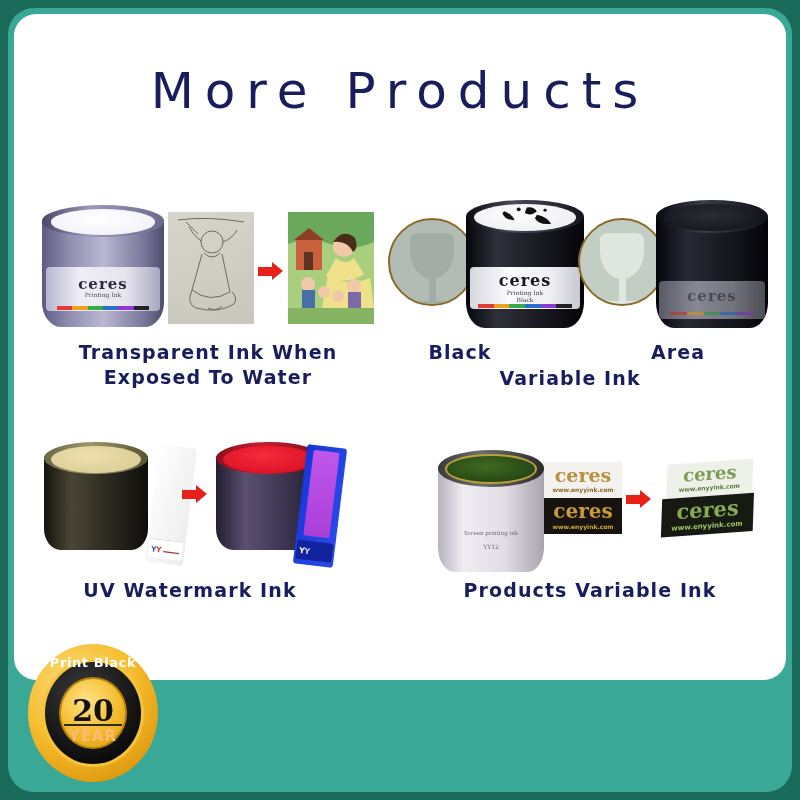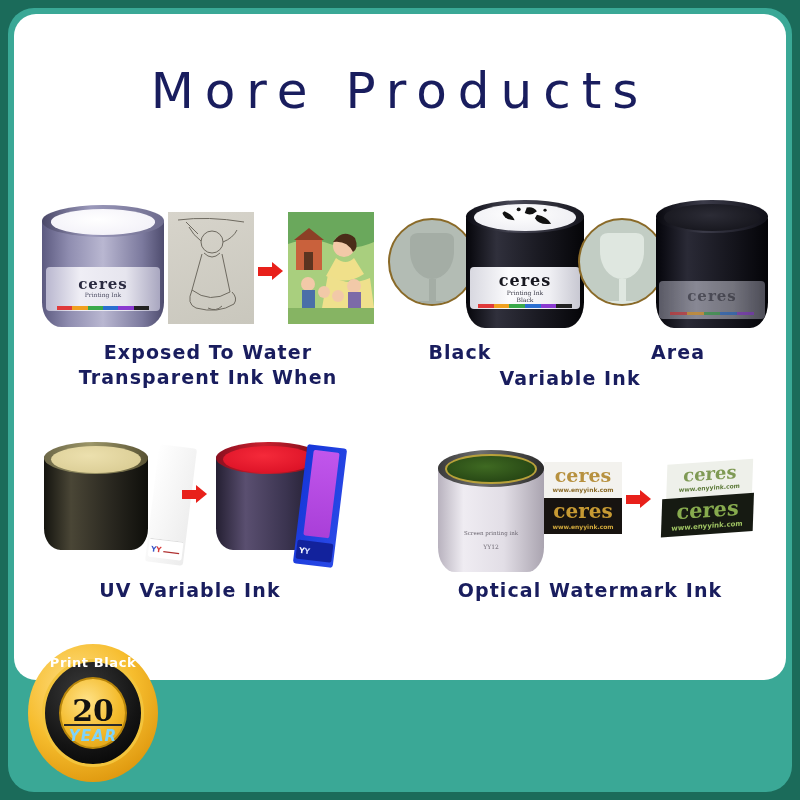--- a/index.html
+++ b/index.html
@@ -163,23 +163,22 @@
     color: #fff; font-size: 13px; font-weight: 700; letter-spacing: 0.6px;
     font-family: "DejaVu Sans", sans-serif;
   }
   .badge .num {
     position: absolute; left: 0; top: 38%; width: 100%; text-align: center;
     color: #111; font-size: 30px; font-weight: 700; line-height: 1;
     font-family: "DejaVu Serif", serif;
   }
   .badge .yr {
     position: absolute; left: 0; top: 60%; width: 100%; text-align: center;
-    color: #7dd3fc; font-size: 15px; font-weight: 700; letter-spacing: 1px;
+    color: #fdba74; font-size: 15px; font-weight: 700; letter-spacing: 1px;
     font-family: "DejaVu Sans", sans-serif;
-    font-style: italic;
   }
   .badge .divider {
     position: absolute; left: 28%; right: 28%; top: 58%; height: 2px; background: #2a2a2a;
   }
 </style>
 </head>
 <body>
 
 <div class="poster">
   <div class="accent-layer"></div>
@@ -244,22 +243,22 @@
         <rect x="14" y="78" width="13" height="18" fill="#4a6fa8"></rect>
         <circle cx="66" cy="74" r="7" fill="#f2c9a8"></circle>
         <rect x="60" y="80" width="13" height="16" fill="#7c6aa8"></rect>
         <circle cx="36" cy="80" r="6" fill="#f2c9a8"></circle>
         <circle cx="50" cy="84" r="6" fill="#f2c9a8"></circle>
         <rect x="0" y="96" width="86" height="16" fill="#86b463"></rect>
       </svg>
     </div>
 
     <div class="caption" style="left:42px; top:340px; width:332px;">
+      <div>Transparent Ink When</div>
       <div>Exposed To Water</div>
-      <div>Transparent Ink When</div>
     </div>
   </div>
 
   <div>
 
     <div class="wm-circle" style="left:388px; top:218px; width:88px; height:88px;">
       <div class="glass">
         <div class="bowl"></div>
           <div class="stem"></div>
           <div class="foot"></div>
@@ -358,21 +357,21 @@
       <div class="face" style="background:linear-gradient(100deg,#1636d8,#2a4ae8);"></div>
       <div style="position:absolute; left:18%; right:18%; top:4%; height:72%; background:linear-gradient(180deg,#c156ec,#a93fd8); border-radius:2px;"></div>
       <div class="logo" style="background:#12229c;">
         <svg width="100%" height="100%" viewBox="0 0 40 16">
           <text x="3" y="12" font-size="9" font-weight="700" fill="#ffffff" font-family="DejaVu Sans">Y</text>
           <text x="9" y="12" font-size="9" font-weight="700" fill="#d0d8ff" font-family="DejaVu Sans">Y</text>
         </svg>
       </div>
     </div>
 
-    <div class="caption" style="left:40px; top:578px; width:300px;">UV Variable Ink</div>
+    <div class="caption" style="left:40px; top:578px; width:300px;">UV Watermark Ink</div>
   </div>
 
   <div>
 
     <div class="bucket" style="left:438px; top:450px; width:106px; height:122px;">
       <div class="body" style="background:linear-gradient(90deg,#b8b2be 0%,#efecf2 24%,#e2dee6 62%,#aaa4b0 100%);">
         <div class="lbl-text" style="top:62%; font-size:5.5px; color:#6b6670;">Screen printing ink</div>
         <div class="lbl-text" style="top:74%; font-size:6px; color:#6b6670;">YY12</div>
       </div>
       <div class="rim" style="background:linear-gradient(90deg,#3a3a3a,#6e6e6e 40%,#2a2a2a); height:30%;"></div>
@@ -397,21 +396,21 @@
       <div class="ovi-card" style="left:4px; top:0; width:86px; height:34px; background:#eef0ea;">
         <div class="ovi-name" style="top:1px; font-size:18px; color:#7f9a55;">ceres</div>
         <div class="ovi-url" style="top:22px; font-size:6px; color:#5d7a3a;">www.enyyink.com</div>
       </div>
       <div class="ovi-card" style="left:0; top:34px; width:92px; height:38px; background:#161a12;">
         <div class="ovi-name" style="top:1px; font-size:21px; color:#87ab4e;">ceres</div>
         <div class="ovi-url" style="top:26px; font-size:7px; color:#9ec262;">www.enyyink.com</div>
       </div>
     </div>
 
-    <div class="caption" style="left:430px; top:578px; width:320px;">Optical Watermark Ink</div>
+    <div class="caption" style="left:430px; top:578px; width:320px;">Products Variable Ink</div>
   </div>
 
 
   <div class="badge">
     <div class="spikes">
       <i style="transform:rotate(0deg)"></i>
         <i style="transform:rotate(15deg)"></i>
         <i style="transform:rotate(30deg)"></i>
       <i style="transform:rotate(45deg)"></i>
         <i style="transform:rotate(60deg)"></i>

